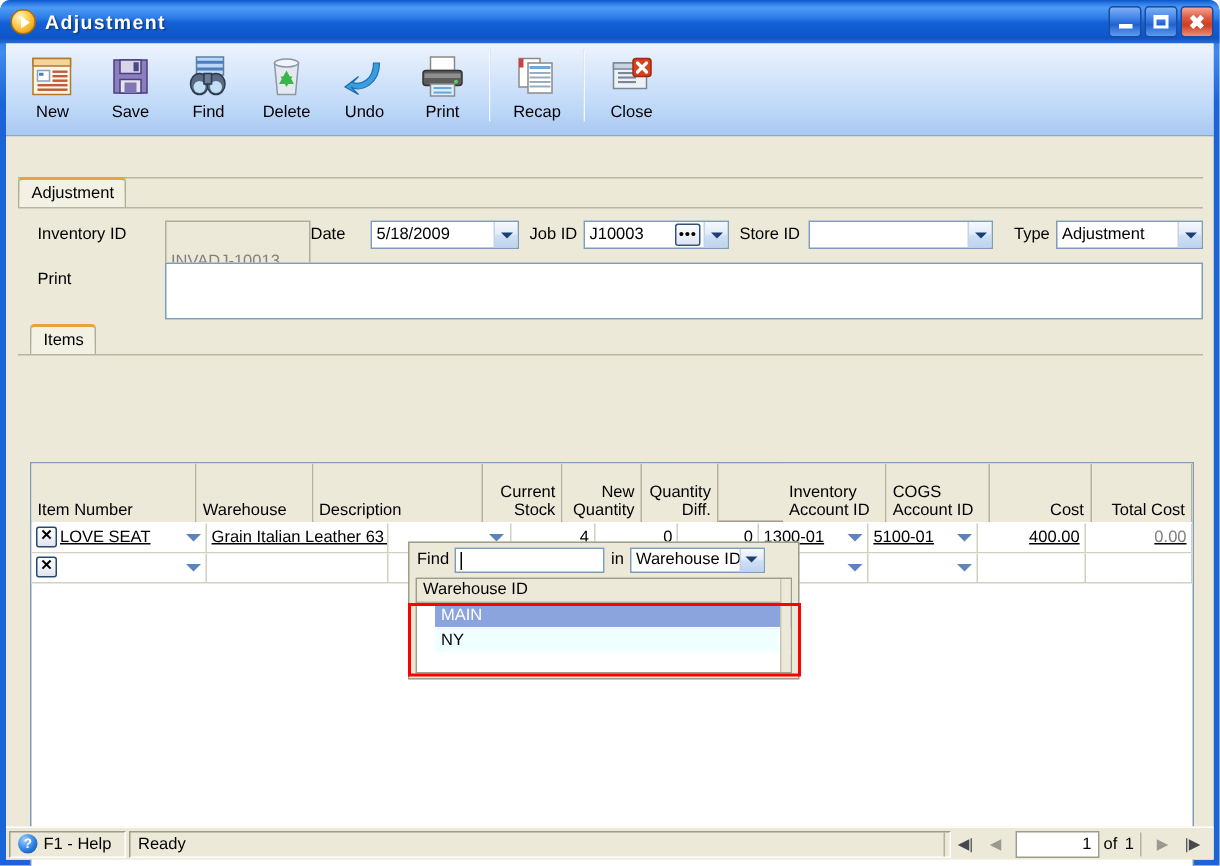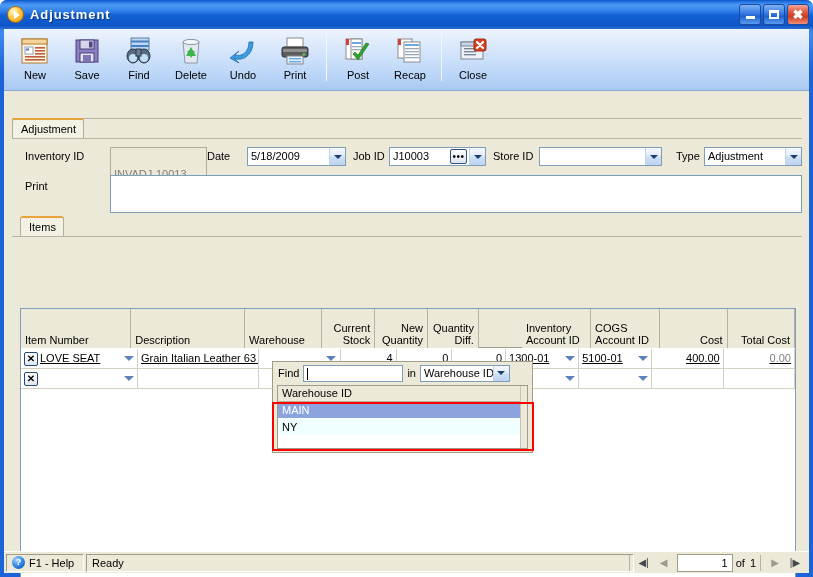--- a/index.html
+++ b/index.html
@@ -354,20 +354,21 @@
   }
   .find-opt {
     height: 17px;
     font-size: 11px;
     line-height: 17px;
     padding-left: 4px;
     color: #000;
     background: #f0ffff;
     cursor: pointer;
     border-bottom: 1px solid #ffffff;
+    margin-left: 12px;
   }
   .find-opt.sel {
     background: #8ba4dd;
     color: #ffffff;
   }
   #find-list-sb {
     position: absolute; right: 0; top: 0;
     width: 7px; height: 100%;
     background: #ece9d8;
     border-left: 1px solid #c8c5b2;
@@ -536,34 +537,20 @@
             <rect x="8" y="20" width="16" height="8" fill="#dfeffb" stroke="#8a8a8a"></rect>
             <rect x="10" y="22" width="12" height="1.4" fill="#6aa8de"></rect>
             <rect x="10" y="25" width="12" height="1.4" fill="#6aa8de"></rect>
           </svg>
         </div>
         <div class="lbl">Print</div>
       </div>
 
       <div class="tb-sep"></div>
 
-      <div class="tb-item">
-        <div class="ic">
-          <svg width="32" height="30" viewBox="0 0 32 30">
-            <rect x="4" y="3" width="16" height="20" fill="#ffffff" stroke="#8a8a8a"></rect>
-            <rect x="4" y="3" width="3" height="6" fill="#d04040"></rect>
-            <rect x="9" y="3" width="11" height="20" fill="#ffffff" stroke="#8a8a8a"></rect>
-            <rect x="10" y="6" width="9" height="2" fill="#6aa8de"></rect>
-            <rect x="10" y="10" width="9" height="1.3" fill="#9ab"></rect>
-            <rect x="10" y="13" width="9" height="1.3" fill="#9ab"></rect>
-            <path d="M11 18 L16 24 L27 8 L24 7 L16 19 L13 16 Z" fill="#2ea32e" stroke="#1b6e1b" stroke-width="0.6"></path>
-          </svg>
-        </div>
-        <div class="lbl">Post</div>
-      </div>
 
       <div class="tb-item">
         <div class="ic">
           <svg width="32" height="30" viewBox="0 0 32 30">
             <rect x="4" y="3" width="14" height="19" fill="#ffffff" stroke="#8a8a8a"></rect>
             <rect x="4" y="3" width="3" height="6" fill="#d04040"></rect>
             <rect x="10" y="6" width="16" height="20" fill="#ffffff" stroke="#8a8a8a"></rect>
             <rect x="11" y="8" width="14" height="2" fill="#6aa8de"></rect>
             <rect x="11" y="12" width="14" height="1.3" fill="#9ab"></rect>
             <rect x="11" y="15" width="14" height="1.3" fill="#9ab"></rect>
@@ -646,27 +633,27 @@
         <span>Items</span>
       </div>
       <div style="position:absolute; left:8px; top:145px; width:790px; height:1px; background:#b8b5a1;"></div>
 
       <div id="grid-outer">
         <div id="grid-head">
             <div class="gh" style="width: 120px;">
               <div class="ln">&nbsp;</div>
               <div class="ln">Item Number</div>
             </div>
+            <div class="gh" style="width: 84px;">
+              <div class="ln">&nbsp;</div>
+              <div class="ln">Warehouse</div>
+            </div>
             <div class="gh" style="width: 124px;">
               <div class="ln">&nbsp;</div>
               <div class="ln">Description</div>
-            </div>
-            <div class="gh" style="width: 84px;">
-              <div class="ln">&nbsp;</div>
-              <div class="ln">Warehouse</div>
             </div>
             <div class="gh r" style="width: 57px;">
               <div class="ln">Current</div>
               <div class="ln">Stock</div>
             </div>
             <div class="gh r" style="width: 57px;">
               <div class="ln">New</div>
               <div class="ln">Quantity</div>
             </div>
             <div class="gh r" style="width: 55px;">

